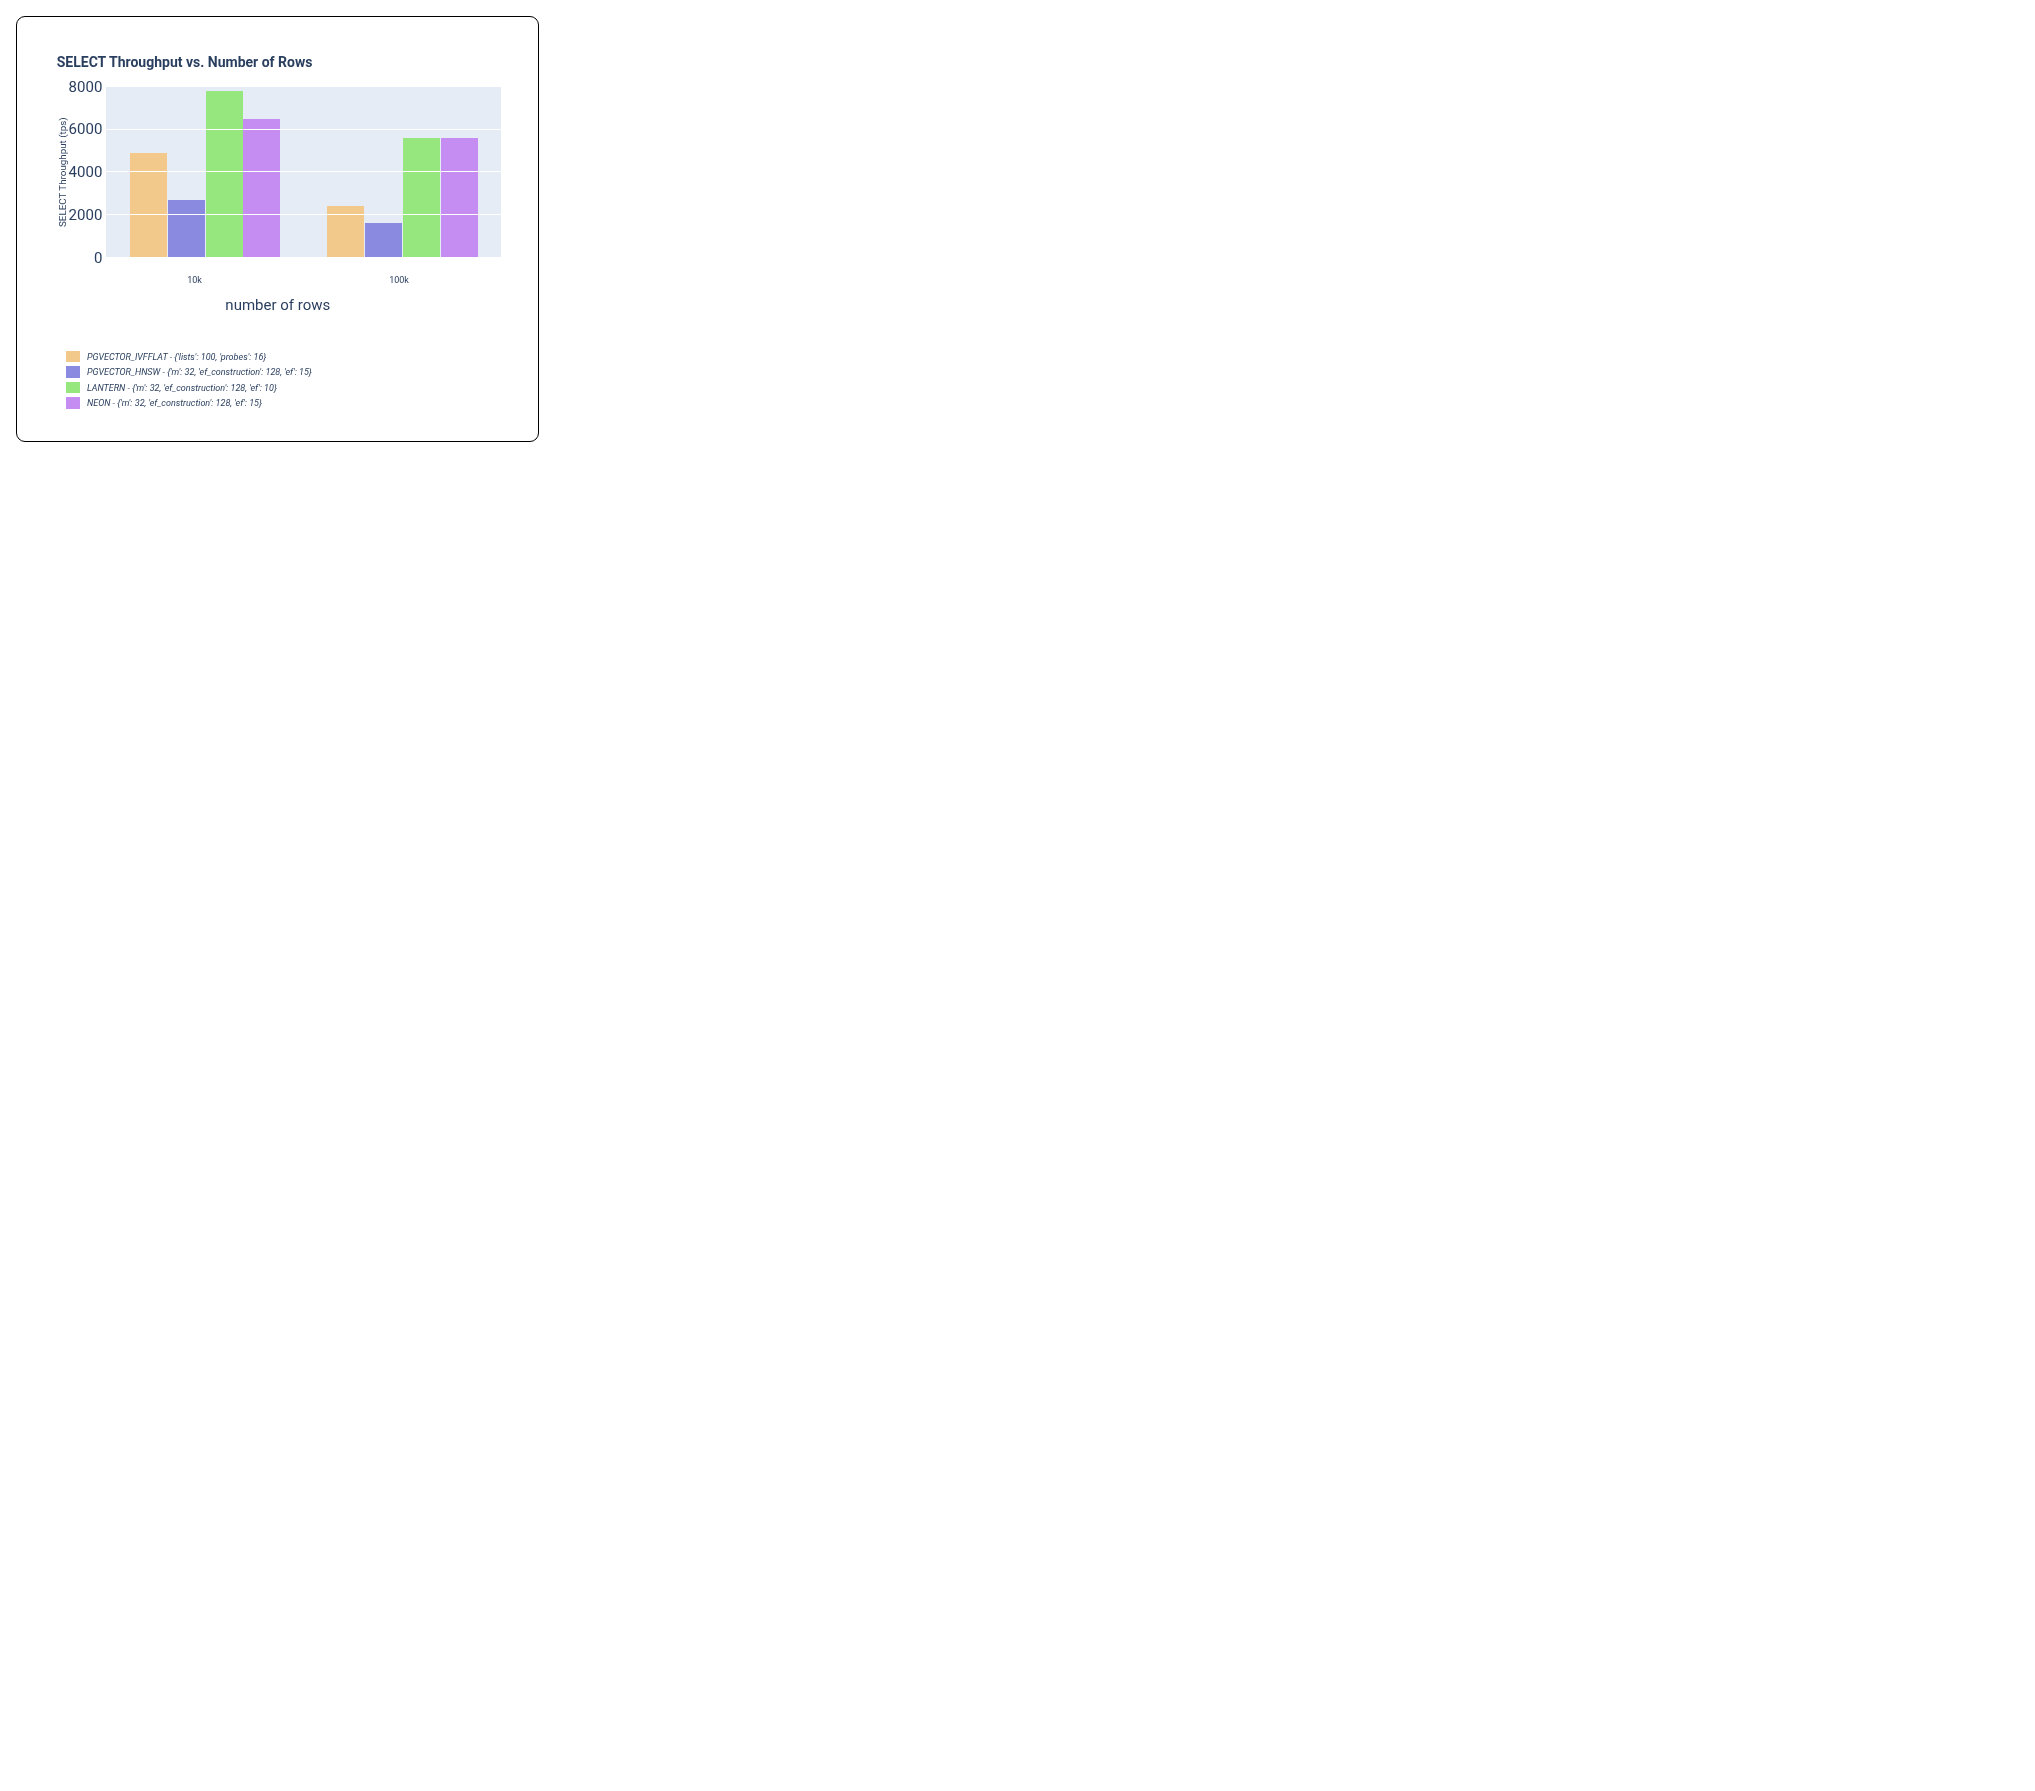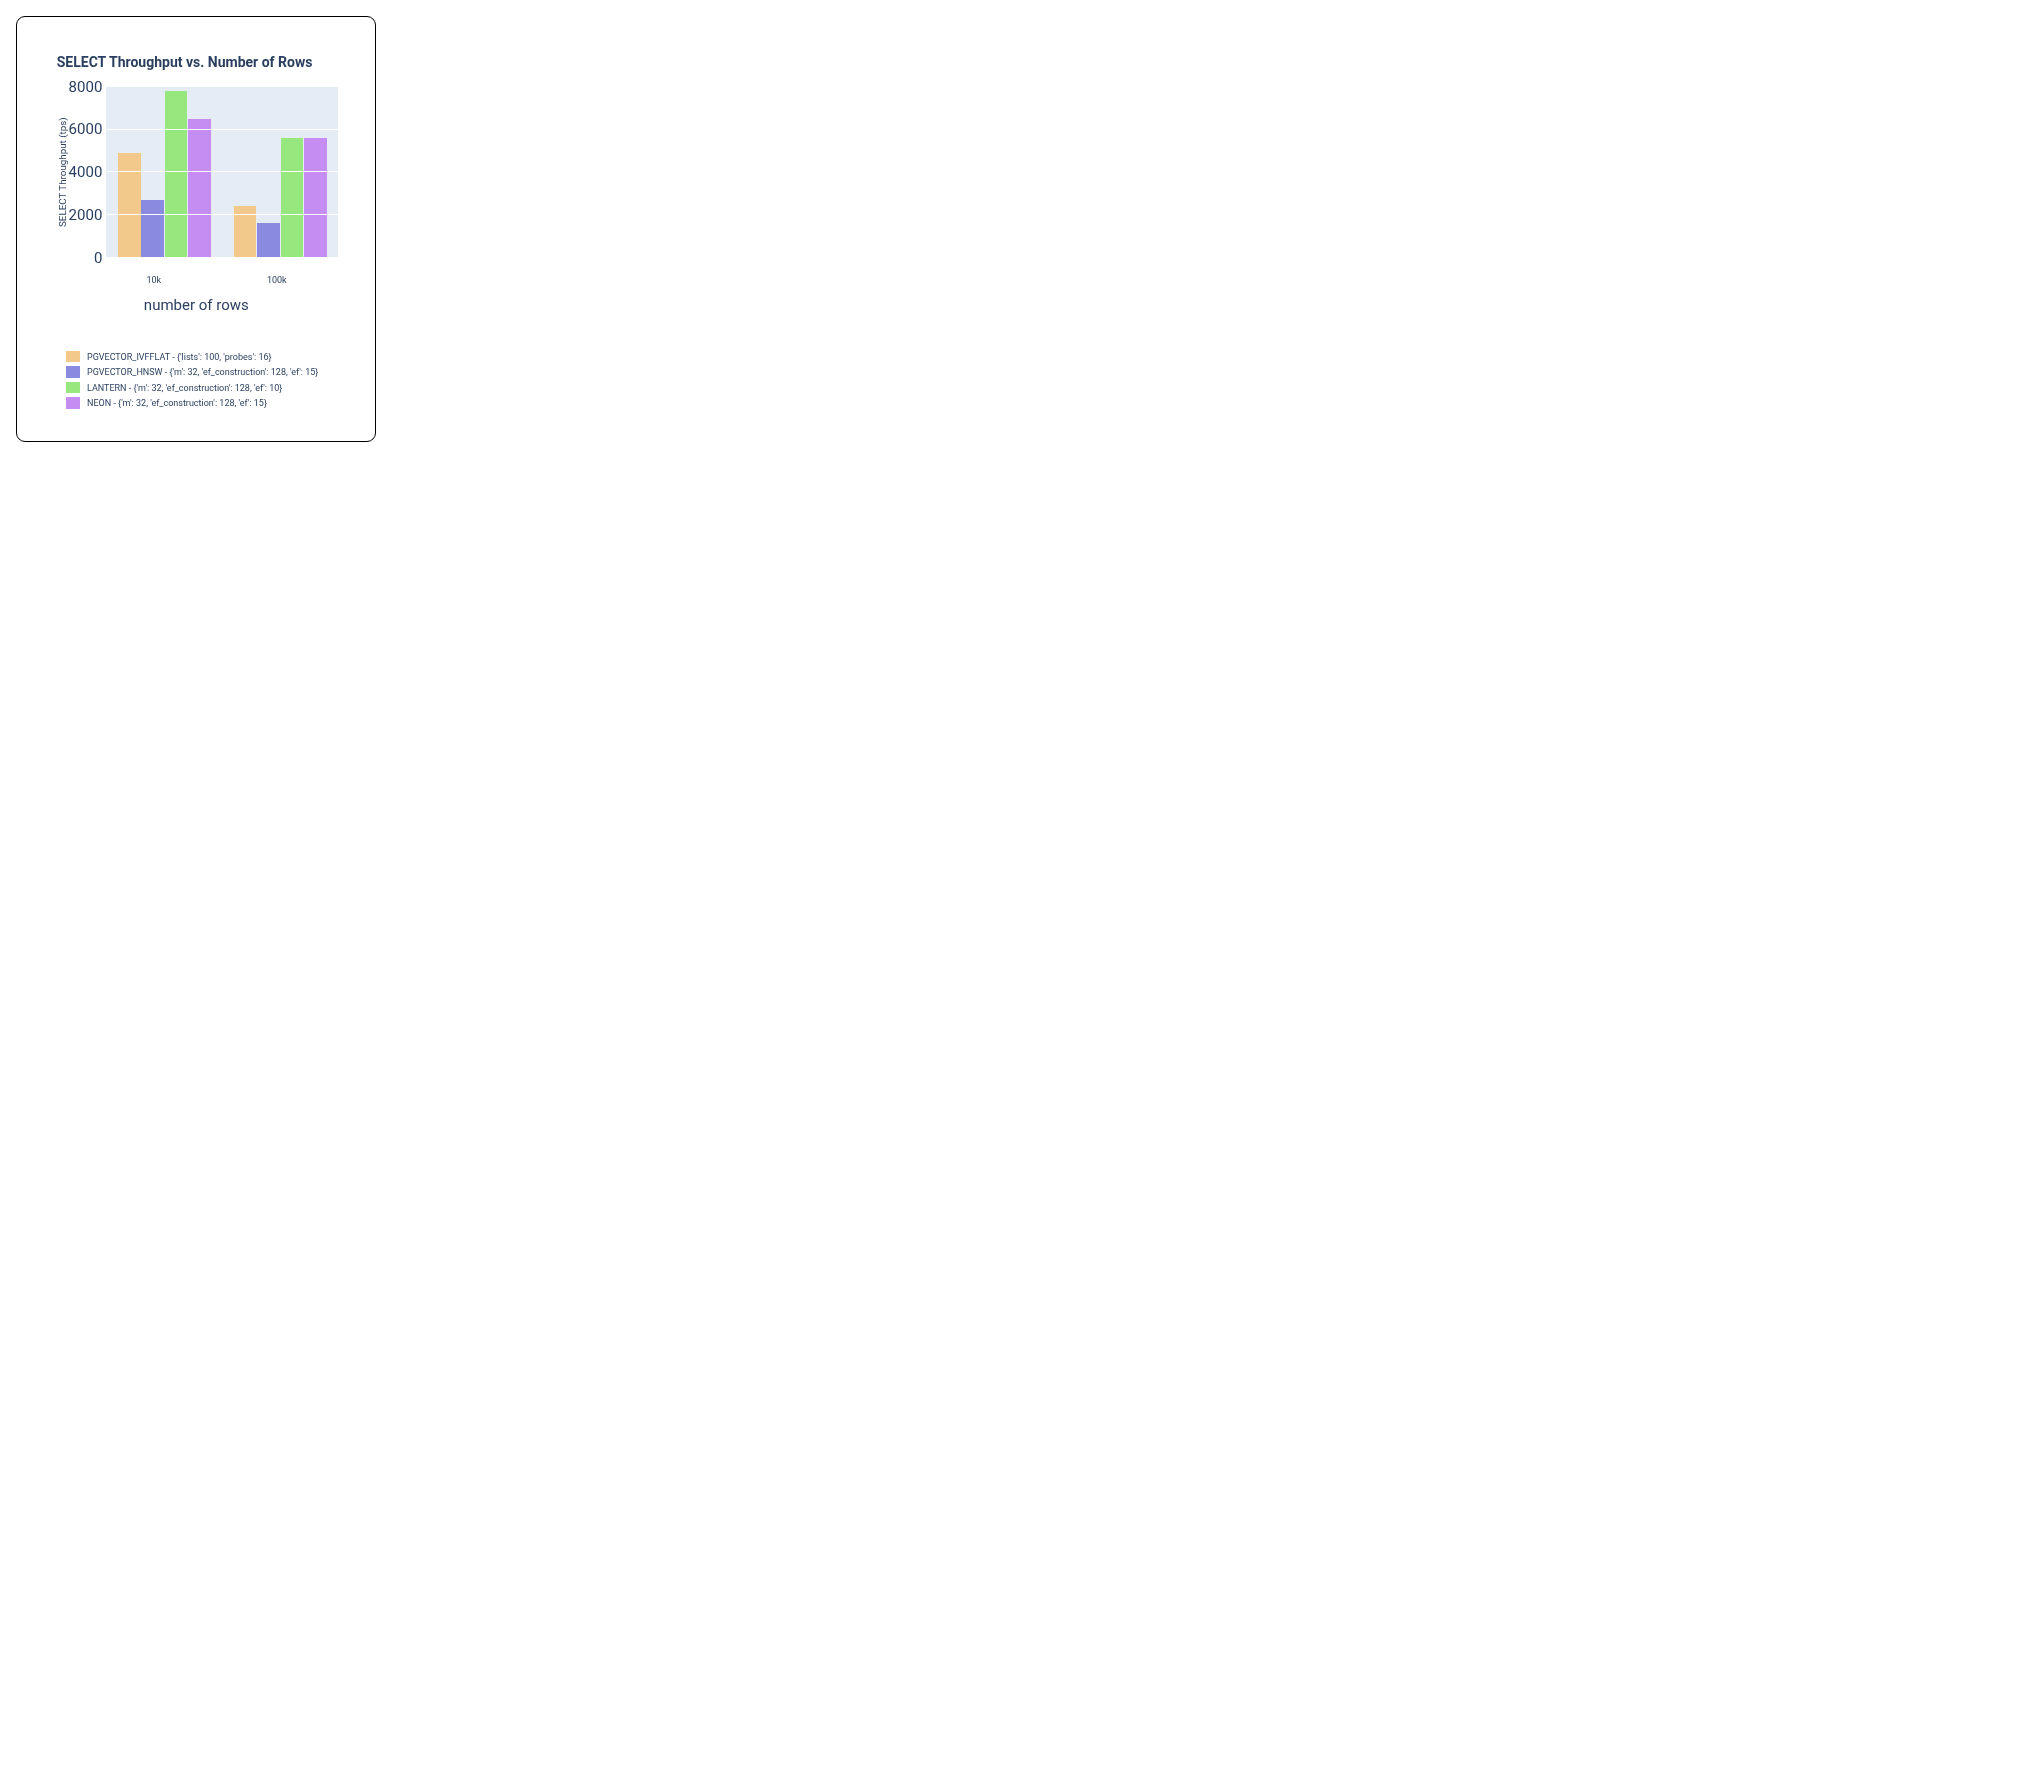--- a/index.html
+++ b/index.html
@@ -3,21 +3,21 @@
 <meta charset="utf-8">
 <style>
   * { box-sizing: border-box; }
   body {
     margin: 0;
     padding: 16.3px;
     font-family: -apple-system, BlinkMacSystemFont, "Segoe UI", Roboto, "Helvetica Neue", Arial, sans-serif;
     background: #fff;
   }
   .card {
-    width: 360px;
+    width: 523px;
     border: 1.2px solid #000;
     border-radius: 9px;
     padding: 37px 37px 28.5px 37px;
     background: #fff;
   }
   .title {
     font-size: 14px;
     font-weight: 700;
     color: #2a3f5f;
     margin: 0 0 16.3px 2.4px;
@@ -95,20 +95,21 @@
   }
   .xlabel {
     text-align: center;
     font-size: 15px;
     color: #2a3f5f;
     margin-top: 11.4px;
   }
   .legend {
     margin-top: 37px;
     margin-left: 12.2px;
+    font-style: italic;
   }
   .legend-row {
     display: flex;
     align-items: center;
     gap: 6.5px;
     margin-bottom: 4.1px;
   }
   .swatch {
     width: 14px;
     height: 11.4px;

